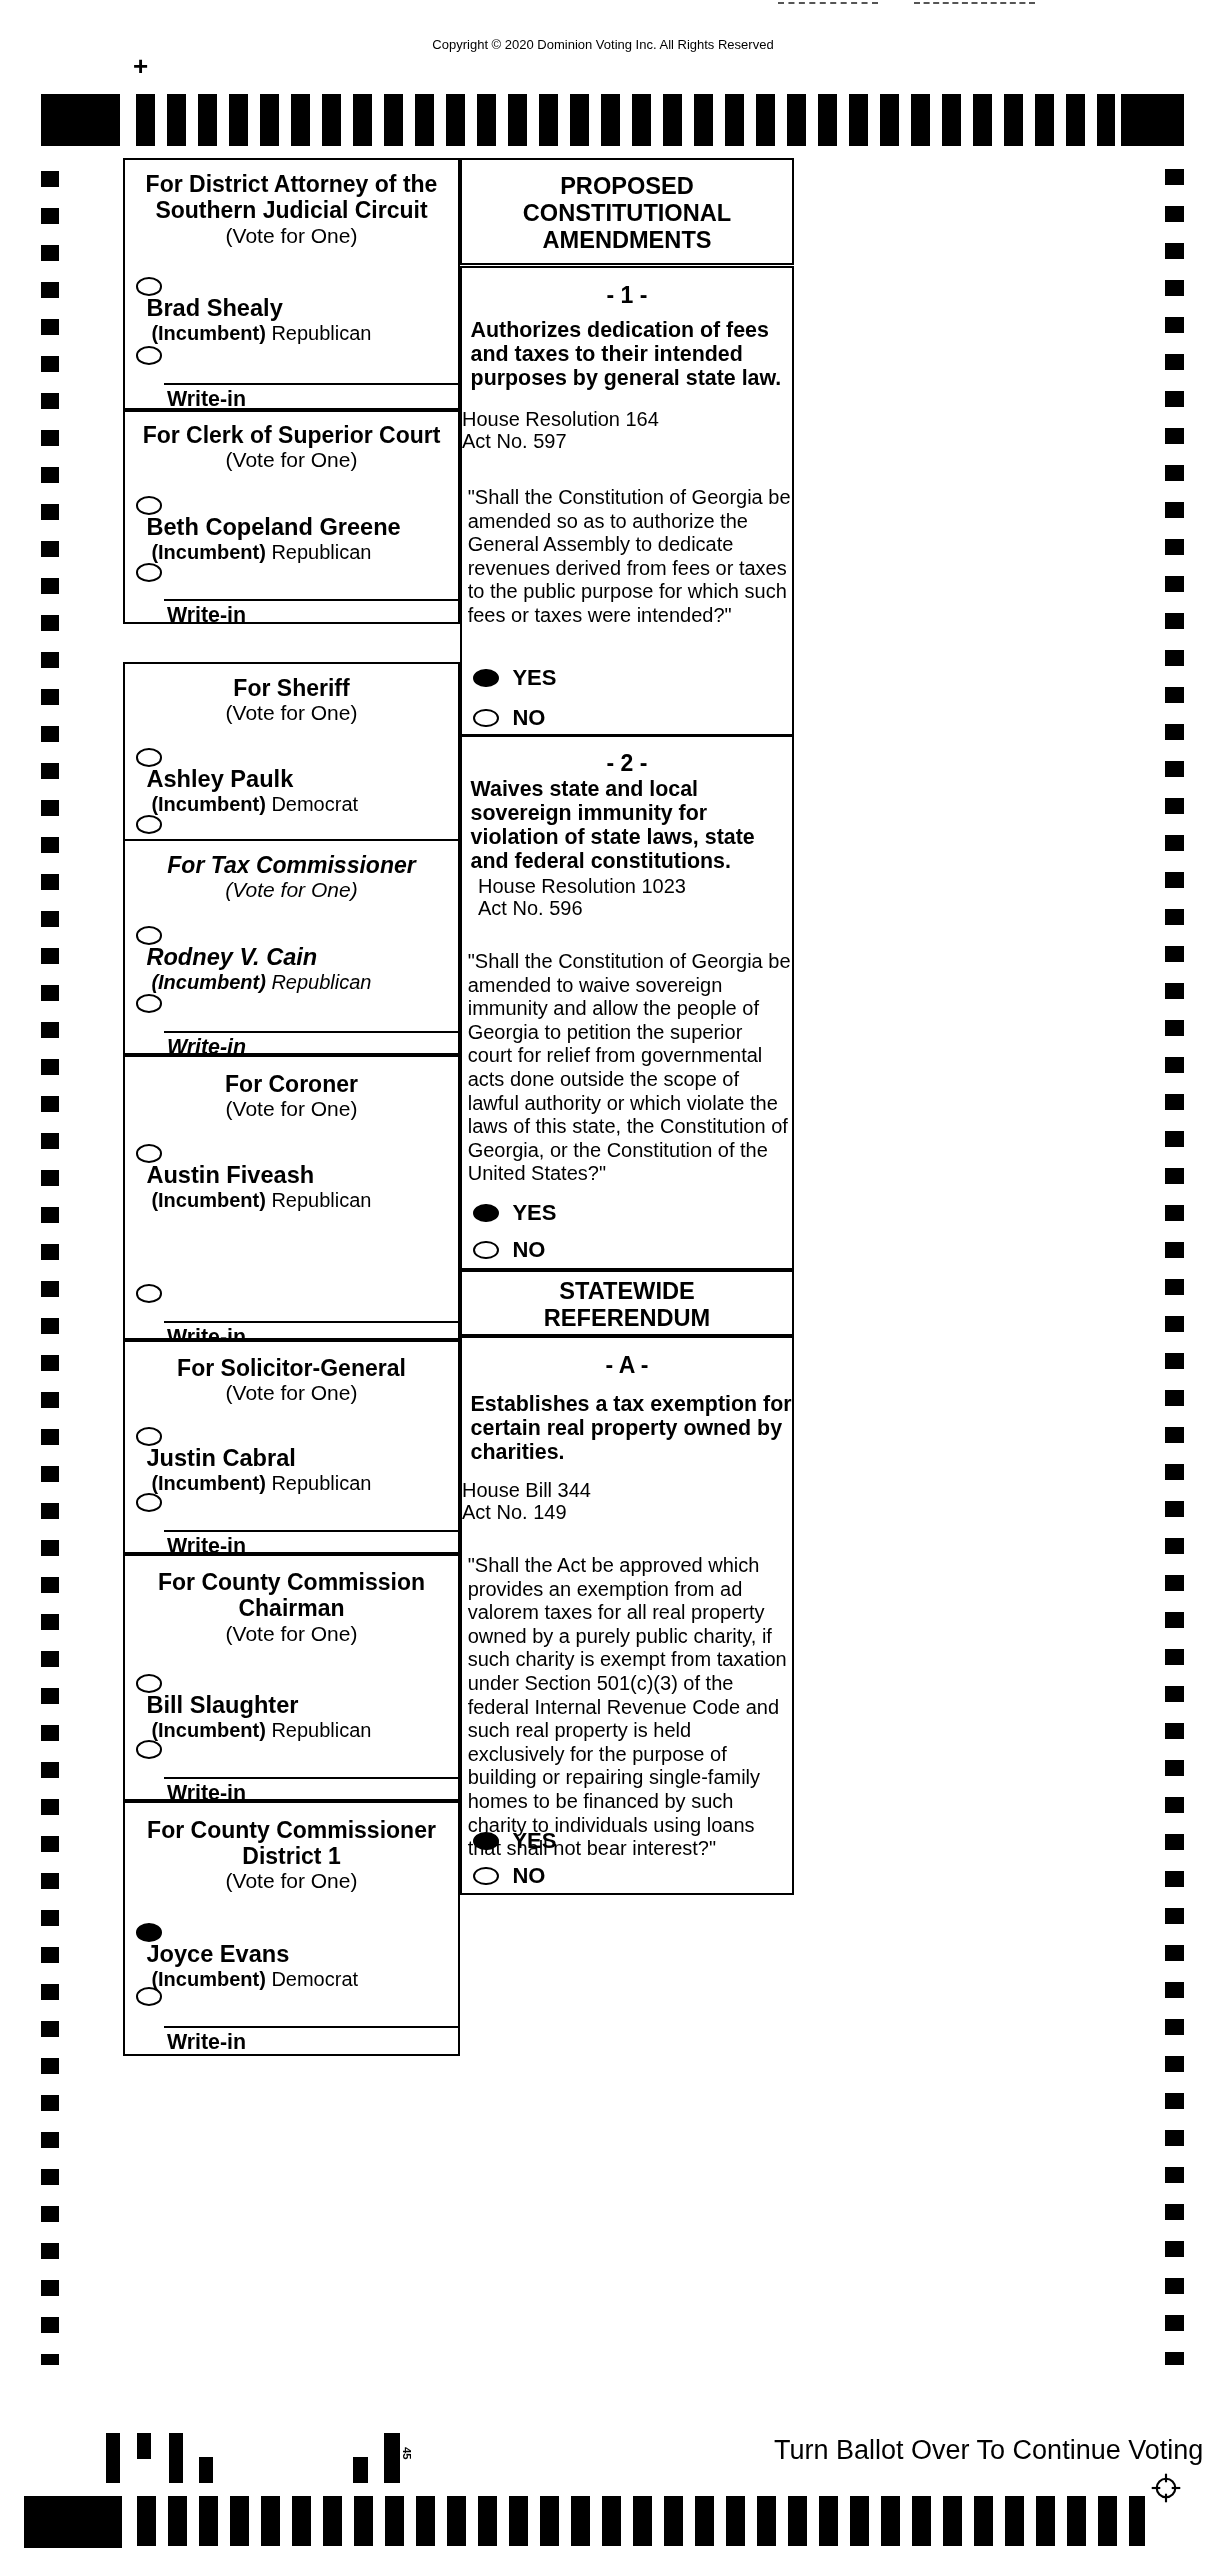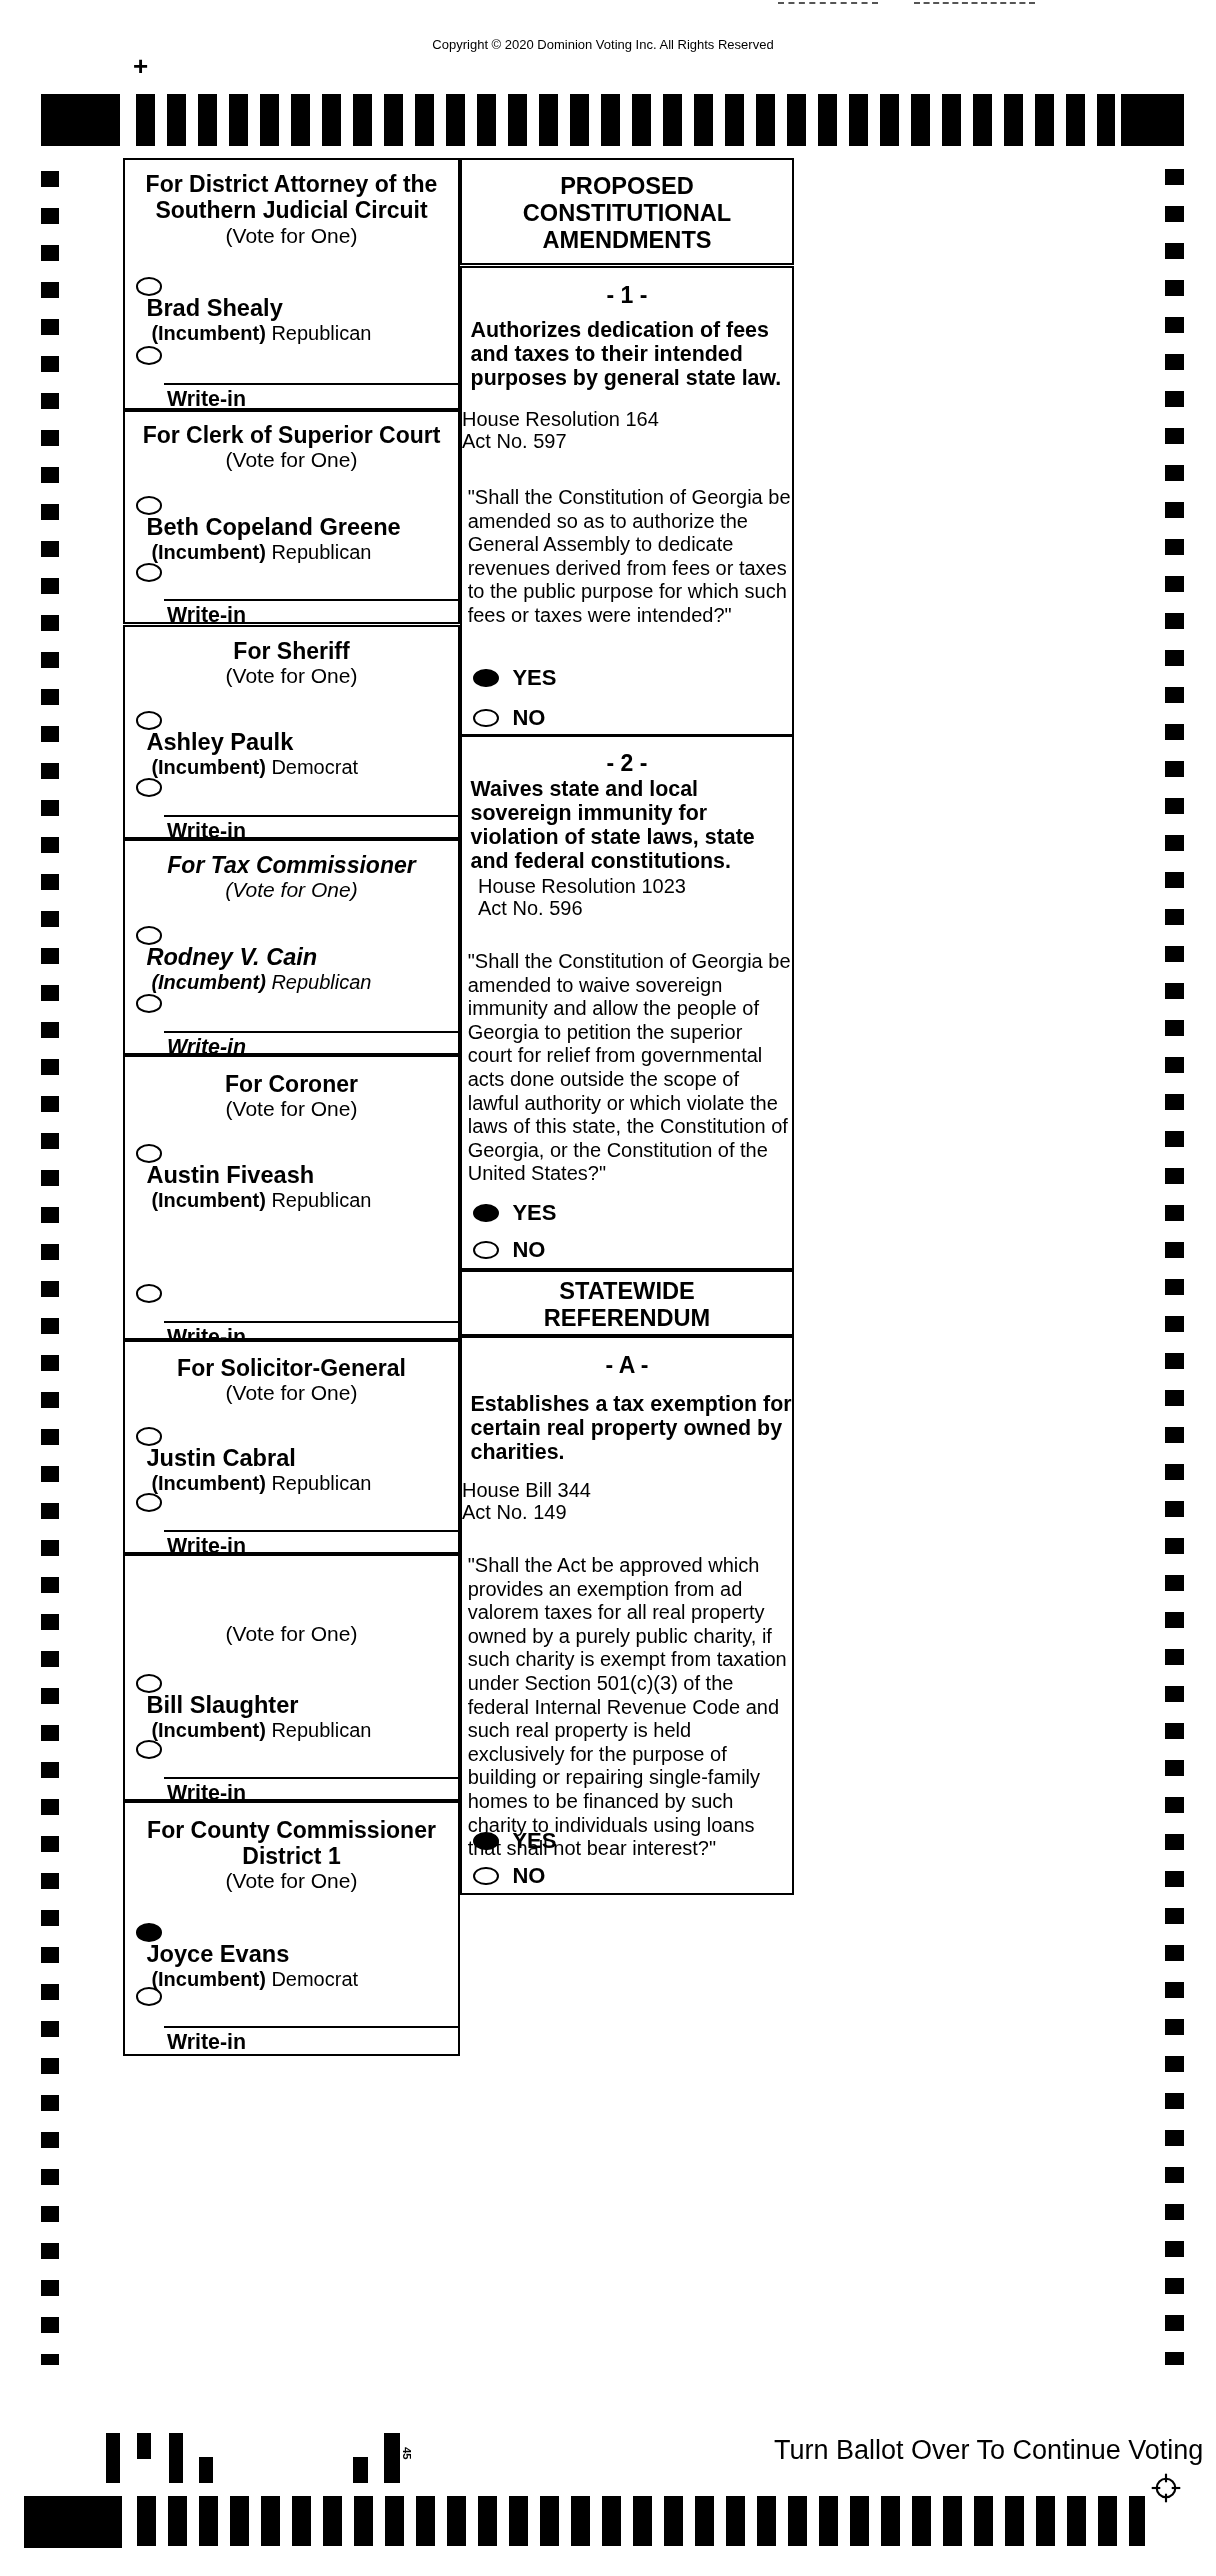--- a/index.html
+++ b/index.html
@@ -81,21 +81,21 @@
       </div>
     </div>
     <div class="abs cand" style="top:151px;">
       <div class="oval"></div>
     </div>
     <div class="abs writein" style="top:187px;">
       <span>Write-in</span>
     </div>
   </div>
 
-  <div class="cbox" style="top:625px;height:214px;">
+  <div class="cbox" style="top:662px;height:214px;">
     <div class="abs ct" style="top:11.4px;">For Sheriff</div>
     <div class="abs cv" style="top:37px;">(Vote for One)</div>
     <div class="abs cand" style="top:80px;">
       <div class="oval" style="margin-top:4.3px;"></div>
       <div class="ctext">
         <div class="cname">Ashley Paulk</div>
         <div class="cparty"><b>(Incumbent)</b> <span>Democrat</span></div>
       </div>
     </div>
     <div class="abs cand" style="top:151px;">
@@ -154,20 +154,21 @@
     </div>
     <div class="abs cand" style="top:151px;">
       <div class="oval"></div>
     </div>
     <div class="abs writein" style="top:188px;">
       <span>Write-in</span>
     </div>
   </div>
 
   <div class="cbox" style="top:1554px;height:247px;">
+    <div class="abs ct" style="top:13px;">For County Commission Chairman</div>
     <div class="abs cv" style="top:66px;">(Vote for One)</div>
     <div class="abs cand" style="top:114px;">
       <div class="oval" style="margin-top:4.3px;"></div>
       <div class="ctext">
         <div class="cname">Bill Slaughter</div>
         <div class="cparty"><b>(Incumbent)</b> <span>Republican</span></div>
       </div>
     </div>
     <div class="abs cand" style="top:184px;">
       <div class="oval"></div>

